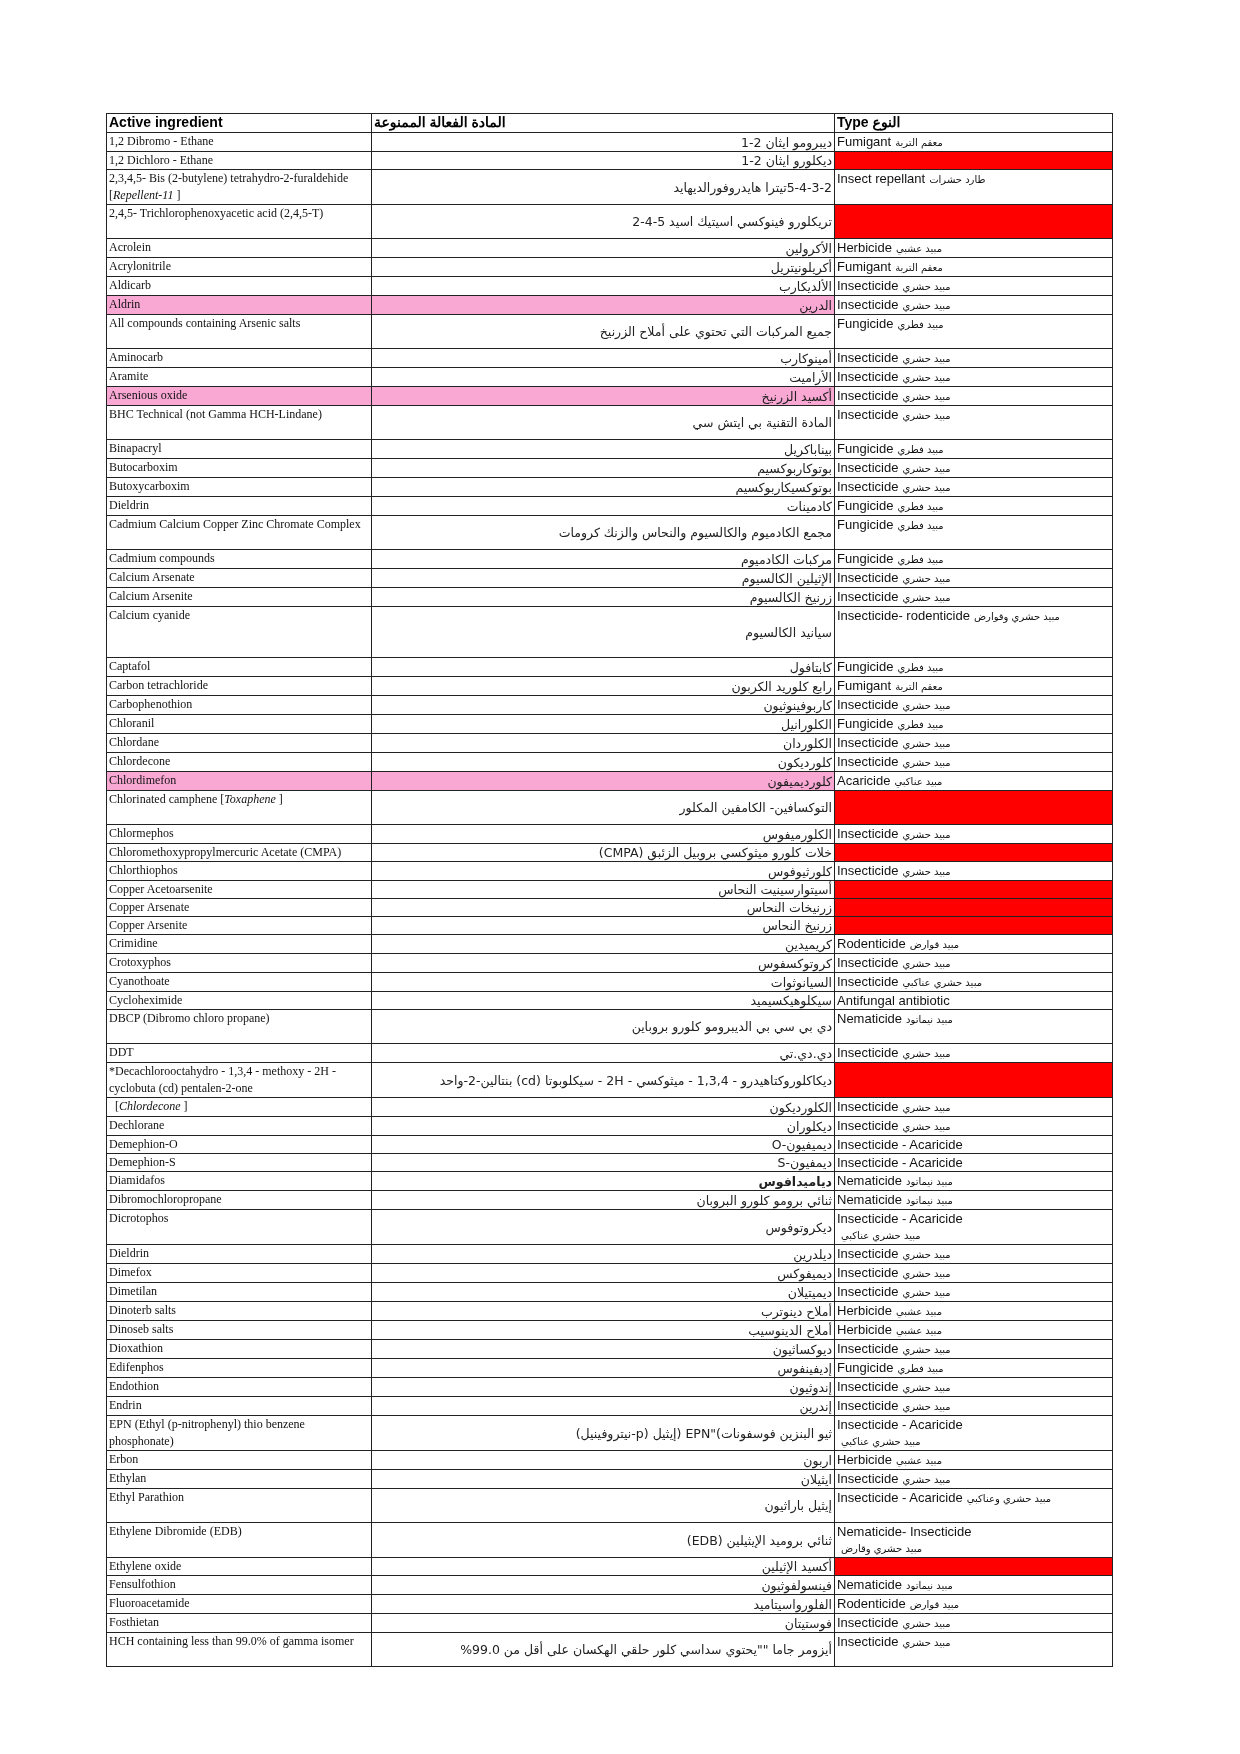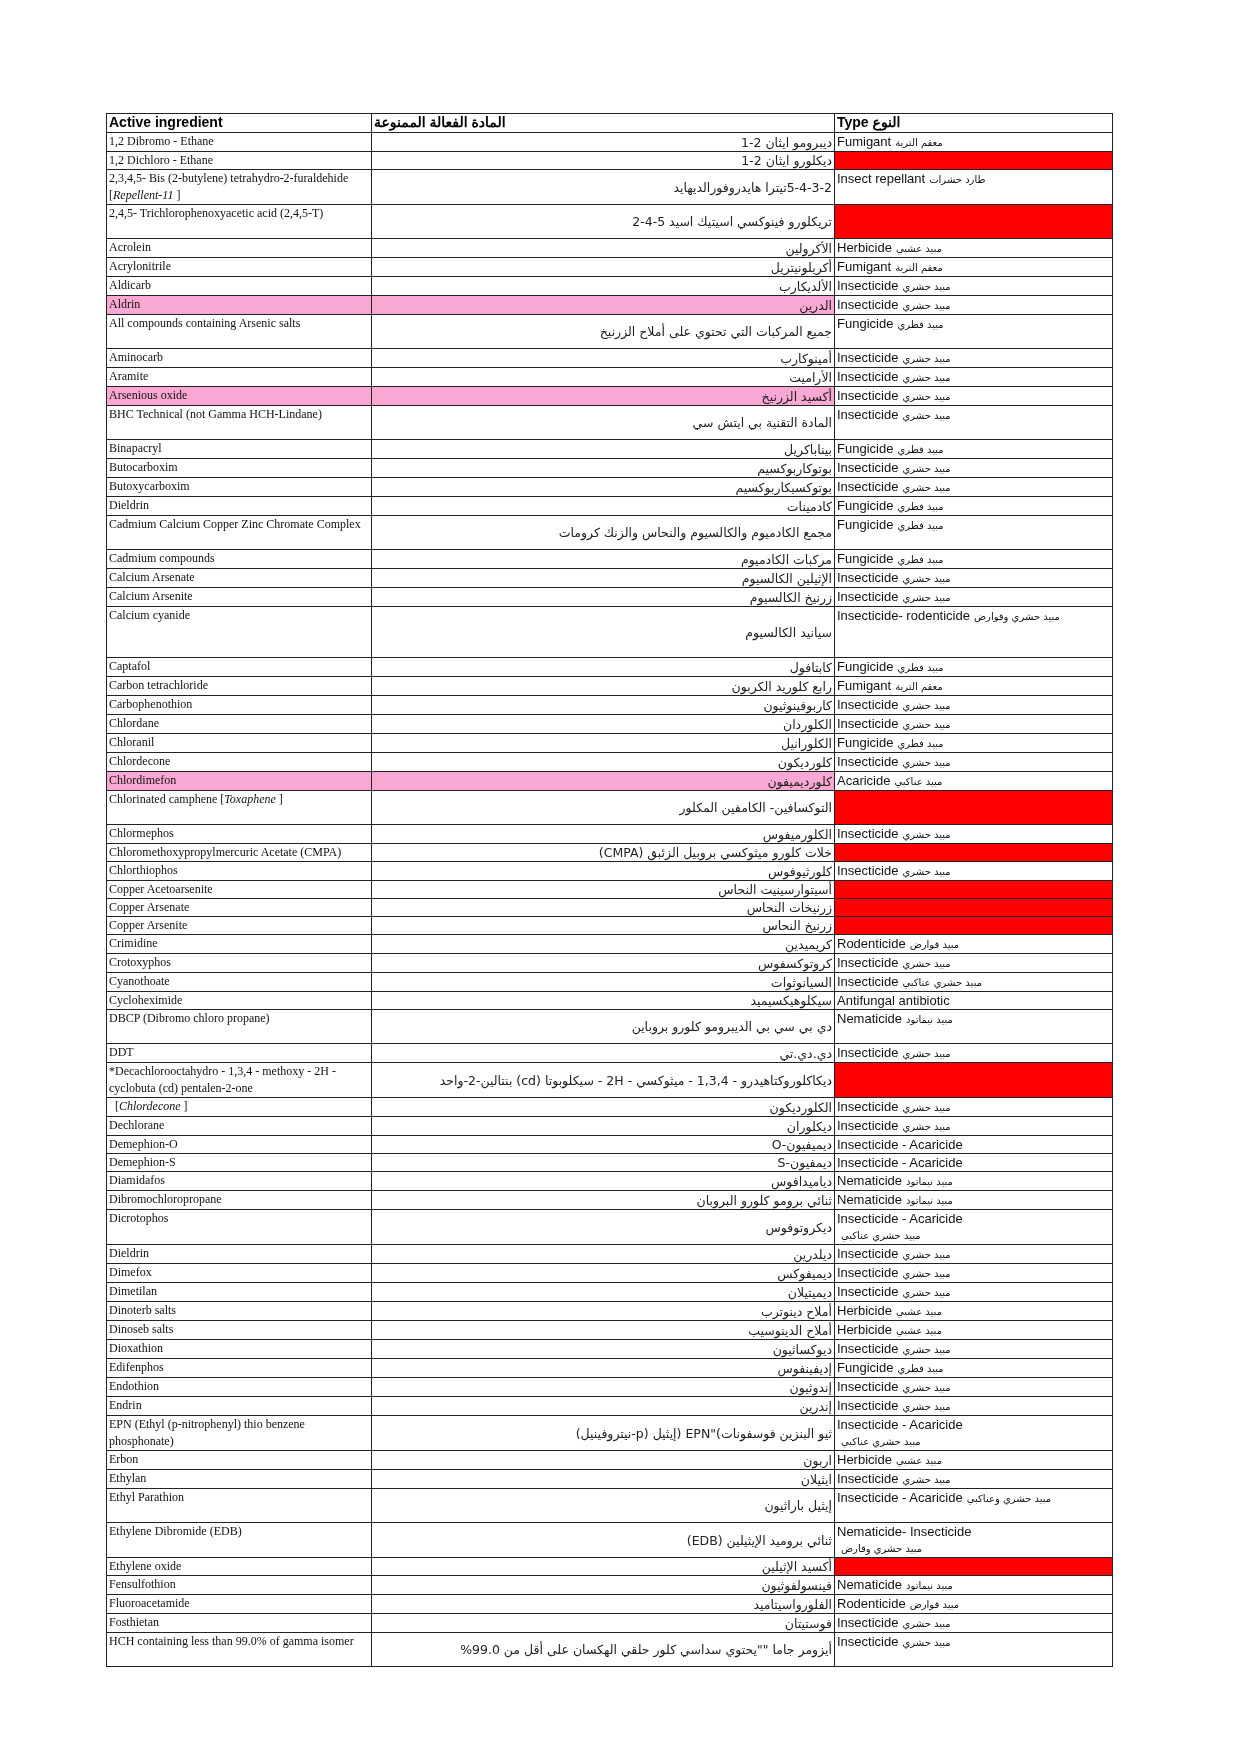--- a/index.html
+++ b/index.html
@@ -18,21 +18,21 @@
   td.ar { font-family: "DejaVu Sans", sans-serif; font-size: 12.5px; direction: rtl; text-align: right; color: #222; vertical-align: middle; }
   td.type { font-family: "Liberation Sans", sans-serif; font-size: 13px; color: #111; }
   td.type .t-en { font-size: 13px; }
   td.type .t-ar { font-family: "DejaVu Sans", sans-serif; font-size: 10px; margin-left: 4px; }
   td.type .t-ar-line { display: block; font-family: "DejaVu Sans", sans-serif; font-size: 10px; direction: rtl; text-align: left; padding-left: 4px; }
   td.type.red { background: #ff0000; }
   tr.shade td.en, tr.shade td.ar { background: #f9a8d4; }
   tr.h1 td { height: 16px; }
   tr.h2 td { height: 33px; }
   tr.h3 td { height: 50px; }
-  td.ar b { font-weight: normal; }
+  td.ar b { font-weight: bold; }
 </style>
 </head>
 <body>
 
 <div class="page">
   <table>
     <colgroup>
         <col class="c-en">
         <col class="c-ar">
         <col class="c-type">
@@ -164,28 +164,28 @@
           <td class="en"><span>Carbon tetrachloride</span></td>
           <td class="ar"><span>رابع كلوريد الكربون</span></td>
           <td class="type"><span class="t-en">Fumigant</span><span class="t-ar">معقم التربة</span></td>
         </tr>
         <tr class="h1">
           <td class="en"><span>Carbophenothion</span></td>
           <td class="ar"><span>كاربوفينوثيون</span></td>
           <td class="type"><span class="t-en">Insecticide</span><span class="t-ar">مبيد حشري</span></td>
         </tr>
         <tr class="h1">
+          <td class="en"><span>Chloranil</span></td>
+          <td class="ar"><span>الكلورانيل</span></td>
+          <td class="type"><span class="t-en">Fungicide</span><span class="t-ar">مبيد فطري</span></td>
+        </tr>
+        <tr class="h1">
           <td class="en"><span>Chlordane</span></td>
           <td class="ar"><span>الكلوردان</span></td>
           <td class="type"><span class="t-en">Insecticide</span><span class="t-ar">مبيد حشري</span></td>
-        </tr>
-        <tr class="h1">
-          <td class="en"><span>Chloranil</span></td>
-          <td class="ar"><span>الكلورانيل</span></td>
-          <td class="type"><span class="t-en">Fungicide</span><span class="t-ar">مبيد فطري</span></td>
         </tr>
         <tr class="h1">
           <td class="en"><span>Chlordecone</span></td>
           <td class="ar"><span>كلورديكون</span></td>
           <td class="type"><span class="t-en">Insecticide</span><span class="t-ar">مبيد حشري</span></td>
         </tr>
         <tr class="h1 shade">
           <td class="en"><span>Chlordimefon</span></td>
           <td class="ar"><span>كلورديميفون</span></td>
           <td class="type"><span class="t-en">Acaricide</span><span class="t-ar">مبيد عناكبي</span></td>

